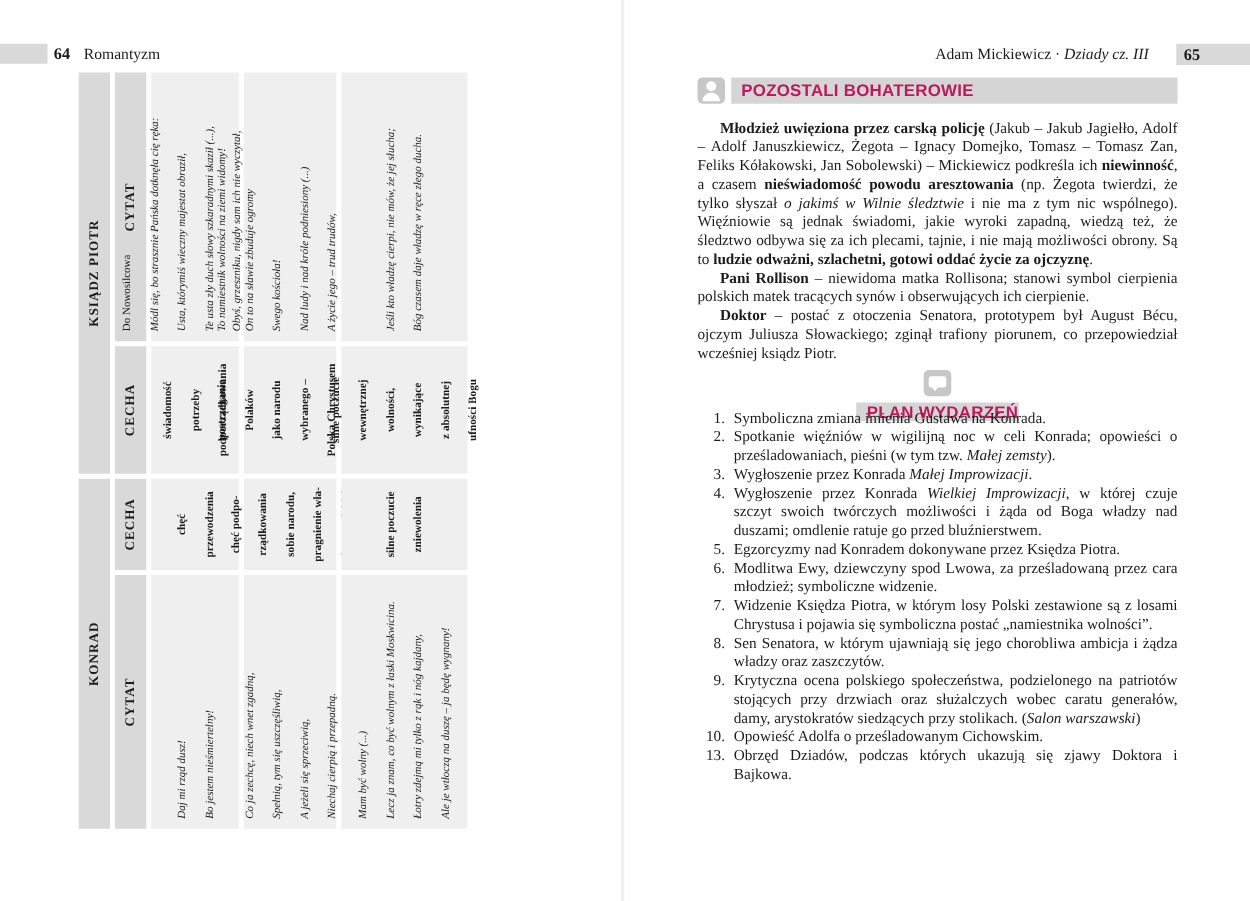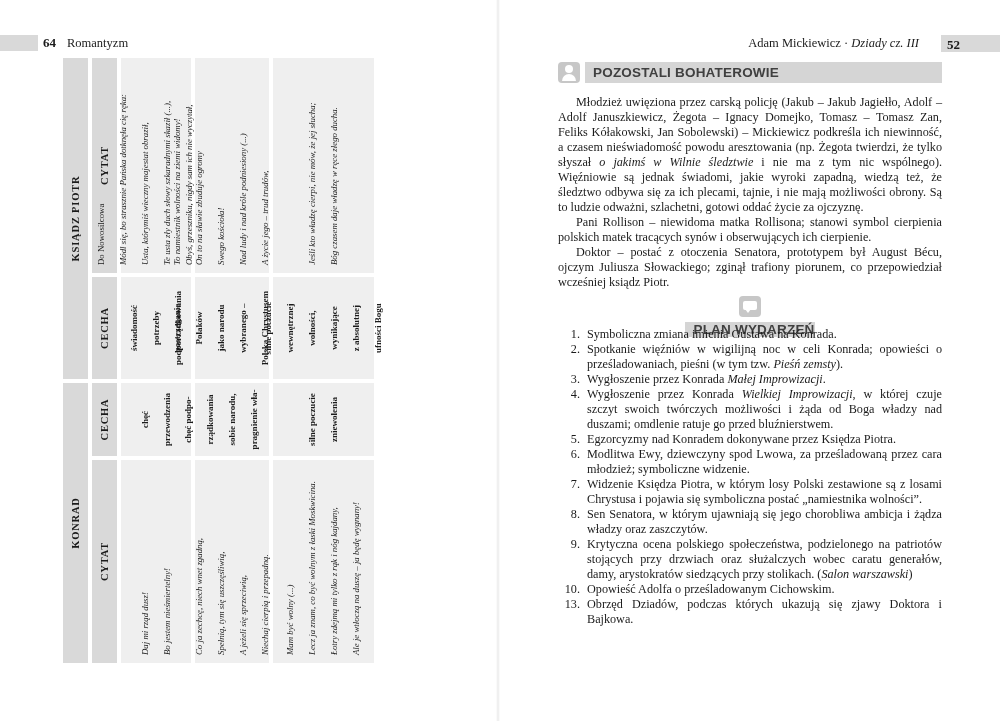--- a/index.html
+++ b/index.html
@@ -23,34 +23,34 @@
              grid-template-columns:203px 73px 102px 215px;
              grid-template-rows:25px 25px 70px 74px 101px;
              gap:4px;}
   .tcell{background:#efefef;display:flex;flex-direction:column;justify-content:center;
          box-sizing:border-box;padding:4px 8px;}
   .thead{background:#d9d9d9;align-items:center;font-weight:bold;font-size:10.5px;
          letter-spacing:0.8px;justify-content:center;flex-direction:row;}
   .cecha{font-weight:bold;text-align:center;font-size:9px;line-height:11px;padding:2px 3px;}
   .cytat{font-size:8.8px;line-height:11px;text-align:left;}
   span.i{font-style:italic;}
-  span.b{font-weight:normal;}
+  span.b{font-weight:bold;}
 
   
   .rbody{position:absolute;left:558px;top:62px;width:384px;}
   .sec{display:flex;align-items:center;gap:5px;height:21px;}
   .icon-box{position:relative;width:22px;height:21px;background:#c7c7c7;border-radius:4px;flex:none;}
   .p-head{position:absolute;left:7px;top:3px;width:8px;height:8px;border-radius:50%;background:#fff;}
   .p-body{position:absolute;left:4px;top:12px;width:14px;height:7px;border-radius:7px 7px 0 0;background:#fff;}
   .bub{position:absolute;left:4px;top:5px;width:14px;height:9px;background:#fff;border-radius:2px;}
   .bub-tail{position:absolute;left:6px;top:13px;width:0;height:0;
             border:3px solid transparent;border-top:4px solid #fff;}
   .sec-bar{flex:1;background:#d5d5d5;height:21px;display:flex;align-items:center;padding-left:8px;
            font-family:"Liberation Sans", sans-serif;font-weight:bold;font-size:13.5px;
-           letter-spacing:0.2px;color:#404040;}
+           letter-spacing:0.2px;color:#be185d;}
   .para{margin:0;font-size:12.2px;line-height:15px;text-align:justify;text-indent:18px;}
   .para.first{margin-top:12px;}
   .sec2{margin-top:6px;flex-direction:column;}
   .plan{margin-top:10px;}
   .plan-item{display:flex;font-size:12.2px;line-height:15px;}
   .plan-num{flex:none;width:22px;text-align:right;margin-right:7px;}
   .plan-text{flex:1;text-align:justify;}
 </style>
 </head>
 <body>
@@ -184,21 +184,21 @@
           </div>
       </div>
     </div>
   </div>
 
   <div class="gutter"></div>
 
   <div>
     <div class="hr-title"><span>Adam Mickiewicz · </span><span class="i">Dziady cz. III</span></div>
     <div class="hr-box">
-      <span>52</span>
+      <span>65</span>
     </div>
 
     <div class="rbody">
 
       <div class="sec">
         <div class="icon-box">
           <div class="p-head"></div>
           <div class="p-body"></div>
         </div>
         <div class="sec-bar">
@@ -220,21 +220,21 @@
         </div>
       </div>
 
       <div class="plan">
           <div class="plan-item">
             <span class="plan-num">1.</span>
             <div class="plan-text"><span>Symboliczna zmiana imienia Gustawa na Konrada.</span></div>
           </div>
           <div class="plan-item">
             <span class="plan-num">2.</span>
-            <div class="plan-text"><span>Spotkanie więźniów w wigilijną noc w celi Konrada; opowieści o prześladowaniach, pieśni (w tym tzw. </span><span class="i">Pieśń zemsty</span><span>).</span></div>
+            <div class="plan-text"><span>Spotkanie więźniów w wigilijną noc w celi Konrada; opowieści o prześladowaniach, pieśni (w tym tzw. </span><span class="i">Małej zemsty</span><span>).</span></div>
           </div>
           <div class="plan-item">
             <span class="plan-num">3.</span>
             <div class="plan-text"><span>Wygłoszenie przez Konrada </span><span class="i">Małej Improwizacji</span><span>.</span></div>
           </div>
           <div class="plan-item">
             <span class="plan-num">4.</span>
             <div class="plan-text"><span>Wygłoszenie przez Konrada </span><span class="i">Wielkiej Improwizacji</span><span>, w której czuje szczyt swoich twórczych możliwości i żąda od Boga władzy nad duszami; omdlenie ratuje go przed bluźnierstwem.</span></div>
           </div>
           <div class="plan-item">

